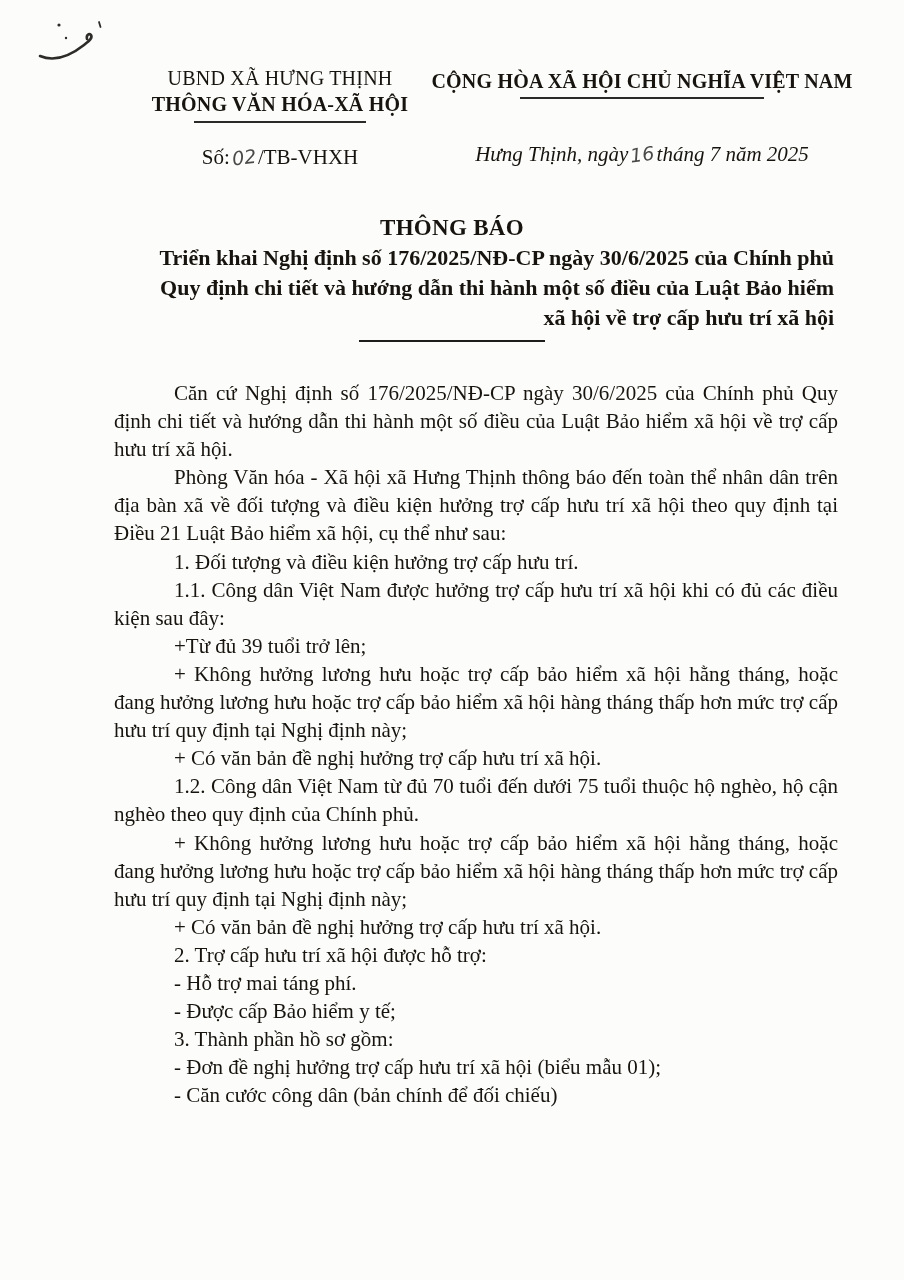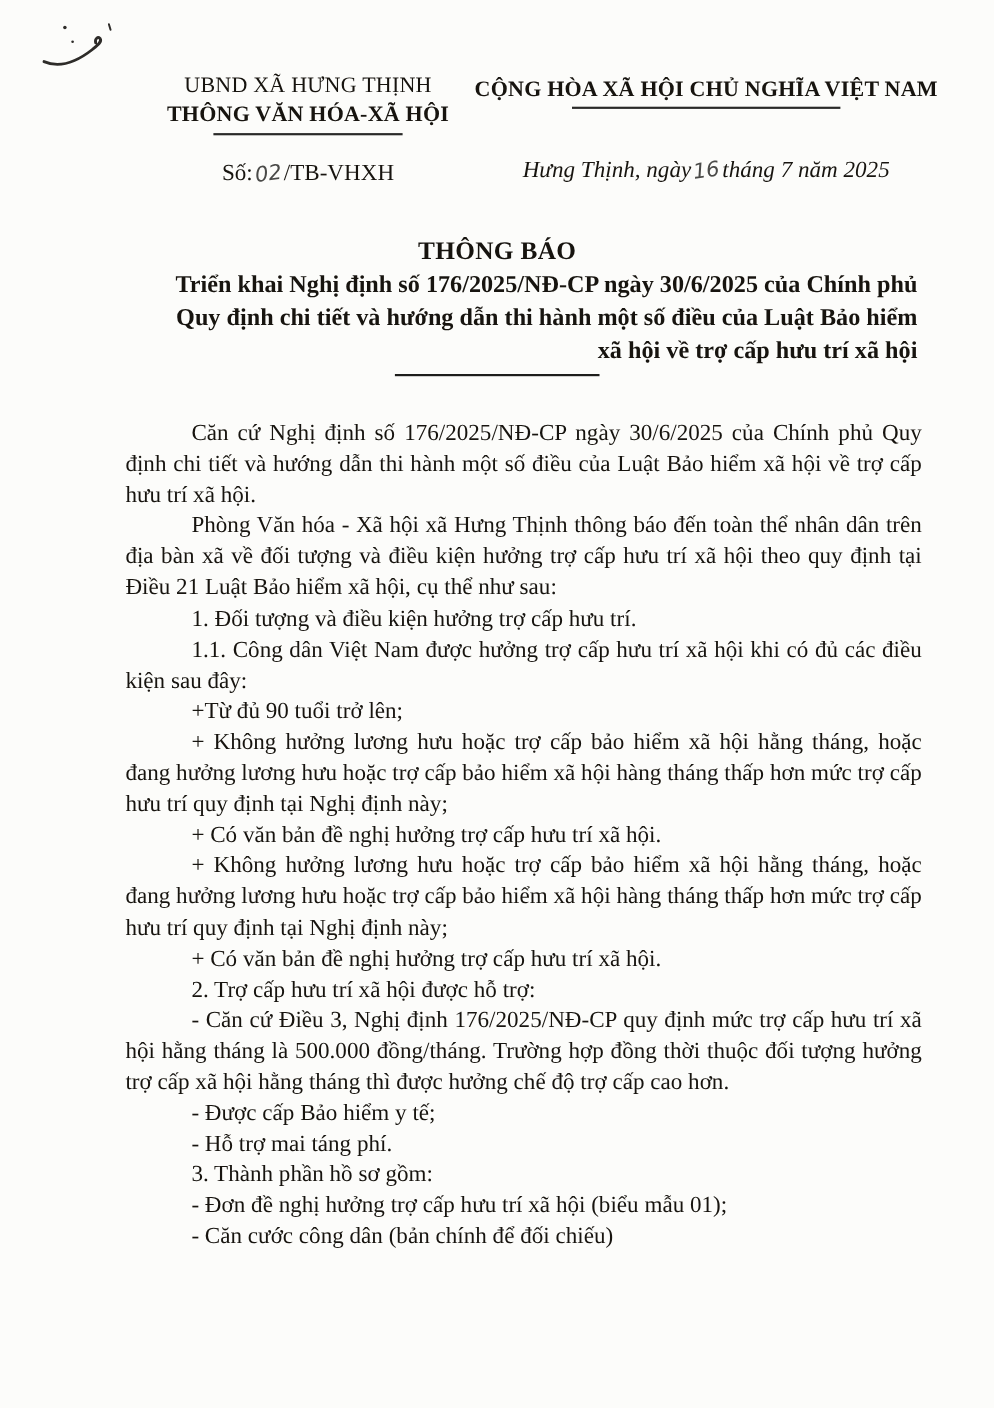--- a/index.html
+++ b/index.html
@@ -78,27 +78,27 @@
     <div class="title-line">Quy định chi tiết và hướng dẫn thi hành một số điều của Luật Bảo hiểm</div>
     <div class="title-line">xã hội về trợ cấp hưu trí xã hội</div>
     <div class="title-rule"></div>
   </div>
 
   <div class="body-block">
     <p>Căn cứ Nghị định số 176/2025/NĐ-CP ngày 30/6/2025 của Chính phủ Quy định chi tiết và hướng dẫn thi hành một số điều của Luật Bảo hiểm xã hội về trợ cấp hưu trí xã hội.</p>
     <p>Phòng Văn hóa - Xã hội xã Hưng Thịnh thông báo đến toàn thể nhân dân trên địa bàn xã về đối tượng và điều kiện hưởng trợ cấp hưu trí xã hội theo quy định tại Điều 21 Luật Bảo hiểm xã hội, cụ thể như sau:</p>
     <p class="bold">1. Đối tượng và điều kiện hưởng trợ cấp hưu trí.</p>
     <p class="bold">1.1. Công dân Việt Nam được hưởng trợ cấp hưu trí xã hội khi có đủ các điều kiện sau đây:</p>
-    <p>+Từ đủ 90 tuổi trở lên;</p>
+    <p>+Từ đủ 39 tuổi trở lên;</p>
     <p>+ Không hưởng lương hưu hoặc trợ cấp bảo hiểm xã hội hằng tháng, hoặc đang hưởng lương hưu hoặc trợ cấp bảo hiểm xã hội hàng tháng thấp hơn mức trợ cấp hưu trí quy định tại Nghị định này;</p>
     <p>+ Có văn bản đề nghị hưởng trợ cấp hưu trí xã hội.</p>
+    <p class="bold">1.2. Công dân Việt Nam từ đủ 70 tuổi đến dưới 75 tuổi thuộc hộ nghèo, hộ cận nghèo theo quy định của Chính phủ.</p>
     <p>+ Không hưởng lương hưu hoặc trợ cấp bảo hiểm xã hội hằng tháng, hoặc đang hưởng lương hưu hoặc trợ cấp bảo hiểm xã hội hàng tháng thấp hơn mức trợ cấp hưu trí quy định tại Nghị định này;</p>
     <p>+ Có văn bản đề nghị hưởng trợ cấp hưu trí xã hội.</p>
     <p class="bold">2. Trợ cấp hưu trí xã hội được hỗ trợ:</p>
-    <p>- Căn cứ Điều 3, Nghị định 176/2025/NĐ-CP quy định mức trợ cấp hưu trí xã hội hằng tháng là 500.000 đồng/tháng. Trường hợp đồng thời thuộc đối tượng hưởng trợ cấp xã hội hằng tháng thì được hưởng chế độ trợ cấp cao hơn.</p>
+    <p>- Hỗ trợ mai táng phí.</p>
     <p>- Được cấp Bảo hiểm y tế;</p>
-    <p>- Hỗ trợ mai táng phí.</p>
     <p class="bold">3. Thành phần hồ sơ gồm:</p>
     <p>- Đơn đề nghị hưởng trợ cấp hưu trí xã hội (biểu mẫu 01);</p>
     <p>- Căn cước công dân (bản chính để đối chiếu)</p>
   </div>
 
 </div>
 
 </body></html>

